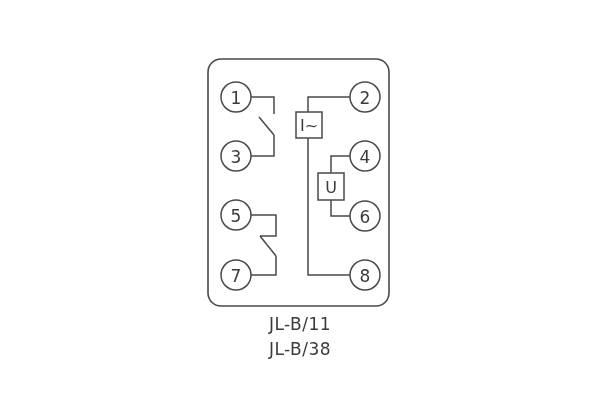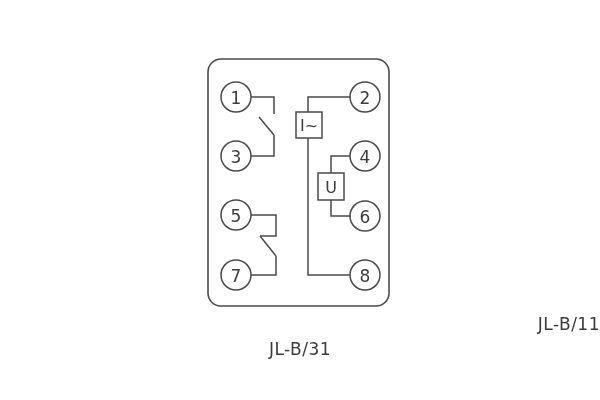--- a/index.html
+++ b/index.html
@@ -74,14 +74,14 @@
   <g>
     <circle class="term" cx="365" cy="216" r="15"></circle>
     <text class="term-num" x="365" y="216.5">6</text>
   </g>
   <g>
     <circle class="term" cx="365" cy="275" r="15"></circle>
     <text class="term-num" x="365" y="275.5">8</text>
   </g>
 </svg>
 
-<div class="model" style="top:314px;text-align:right;">JL-B/11</div>
-<div class="model" style="top:339px;">JL-B/31</div>
+<div class="model" style="top:314px;">JL-B/11</div>
+<div class="model" style="top:339px;">JL-B/38</div>
 
 </body></html>

